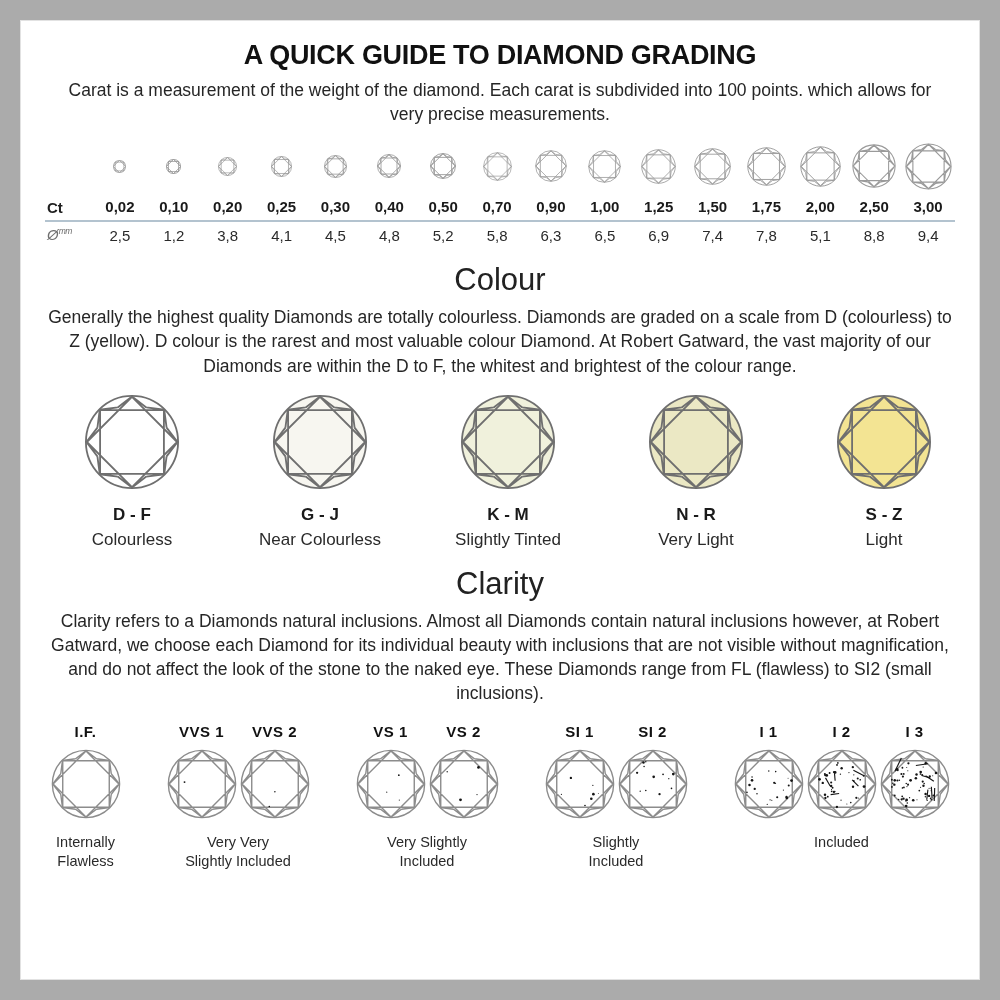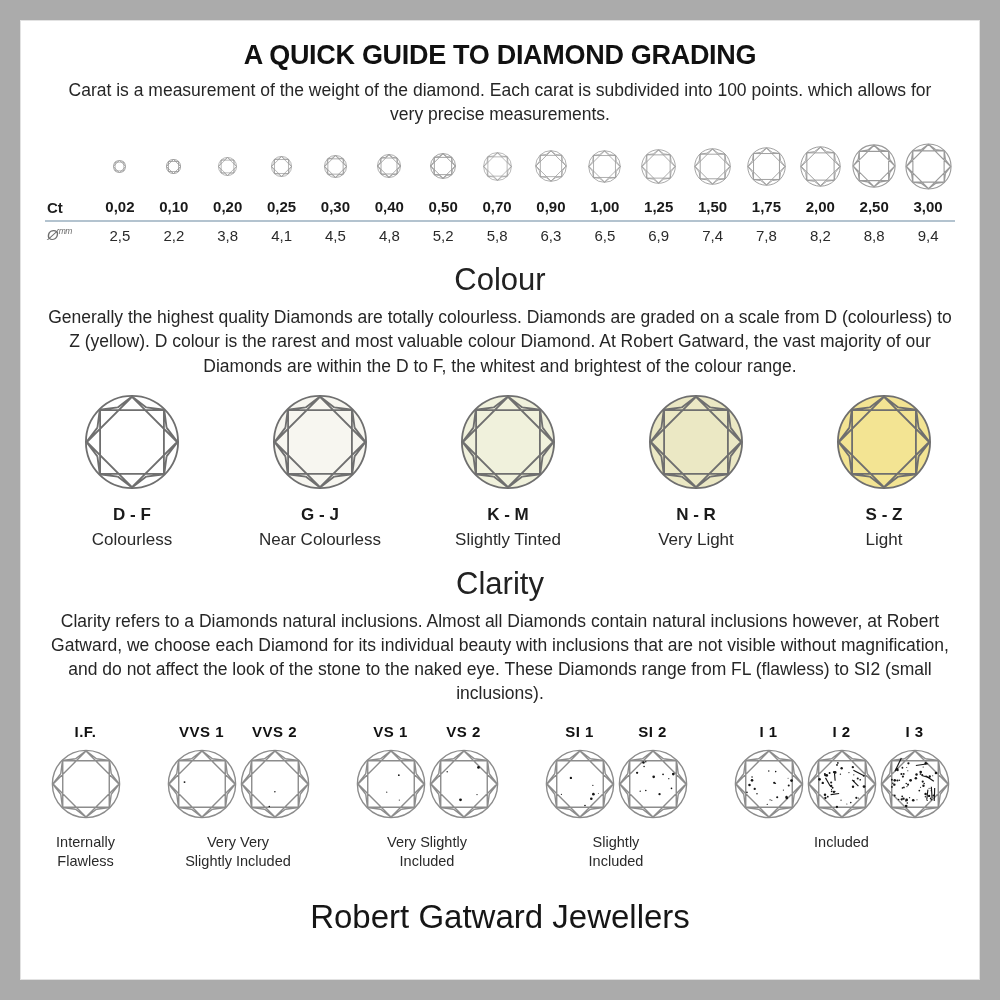--- a/index.html
+++ b/index.html
@@ -187,33 +187,33 @@
         <div class="ct-cell" style="grid-area: 2 / 11;">1,00</div>
         <div class="ct-cell" style="grid-area: 2 / 12;">1,25</div>
         <div class="ct-cell" style="grid-area: 2 / 13;">1,50</div>
         <div class="ct-cell" style="grid-area: 2 / 14;">1,75</div>
         <div class="ct-cell" style="grid-area: 2 / 15;">2,00</div>
         <div class="ct-cell" style="grid-area: 2 / 16;">2,50</div>
         <div class="ct-cell" style="grid-area: 2 / 17;">3,00</div>
         <div class="scale-divider" style="grid-row: 3;"></div>
         <div class="row-label-mm" style="grid-area: 4 / 1; font-style: italic;"><span>Ø</span><span class="unit">mm</span></div>
         <div class="mm-cell" style="grid-area: 4 / 2;">2,5</div>
-        <div class="mm-cell" style="grid-area: 4 / 3;">2,2</div>
+        <div class="mm-cell" style="grid-area: 4 / 3;">1,2</div>
         <div class="mm-cell" style="grid-area: 4 / 4;">3,8</div>
         <div class="mm-cell" style="grid-area: 4 / 5;">4,1</div>
         <div class="mm-cell" style="grid-area: 4 / 6;">4,5</div>
         <div class="mm-cell" style="grid-area: 4 / 7;">4,8</div>
         <div class="mm-cell" style="grid-area: 4 / 8;">5,2</div>
         <div class="mm-cell" style="grid-area: 4 / 9;">5,8</div>
         <div class="mm-cell" style="grid-area: 4 / 10;">6,3</div>
         <div class="mm-cell" style="grid-area: 4 / 11;">6,5</div>
         <div class="mm-cell" style="grid-area: 4 / 12;">6,9</div>
         <div class="mm-cell" style="grid-area: 4 / 13;">7,4</div>
         <div class="mm-cell" style="grid-area: 4 / 14;">7,8</div>
-        <div class="mm-cell" style="grid-area: 4 / 15;">8,2</div>
+        <div class="mm-cell" style="grid-area: 4 / 15;">5,1</div>
         <div class="mm-cell" style="grid-area: 4 / 16;">8,8</div>
         <div class="mm-cell" style="grid-area: 4 / 17;">9,4</div>
       </div>
   </section>
 
   <section>
     <h2 class="section-heading">Colour</h2>
     <p class="body-text">Generally the highest quality Diamonds are totally colourless. Diamonds are graded on a scale from D (colourless) to Z (yellow). D colour is the rarest and most valuable colour Diamond. At Robert Gatward, the vast majority of our Diamonds are within the D to F, the whitest and brightest of the colour range.</p>
     <div class="colour-row">
         <div class="colour-item">
@@ -519,15 +519,14 @@
                   <circle cx="16.96" cy="44.02" r="1.37" fill="#151515"></circle>
                   <circle cx="40.61" cy="20.42" r="1.63" fill="#151515"></circle>
                 </svg></div>
             </div>
           </div>
           <div class="clarity-group-label">Included</div>
         </div>
       </div>
   </section>
 
-  <div class="footer">Robert Gatward Jewellers</div>
 
 </div>
 
 </body></html>

